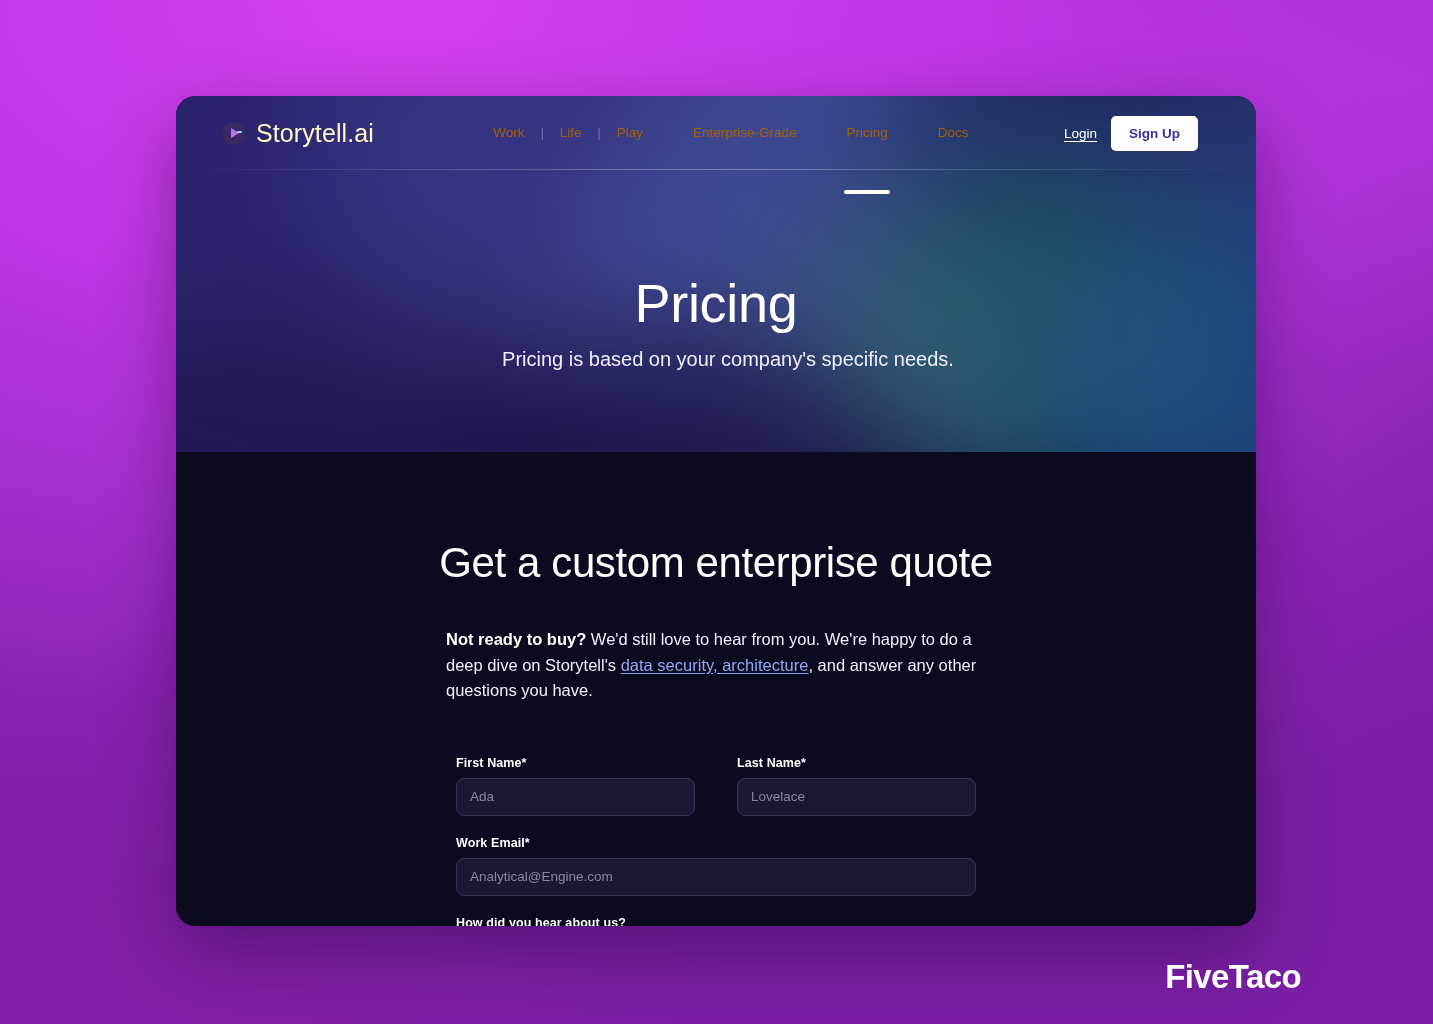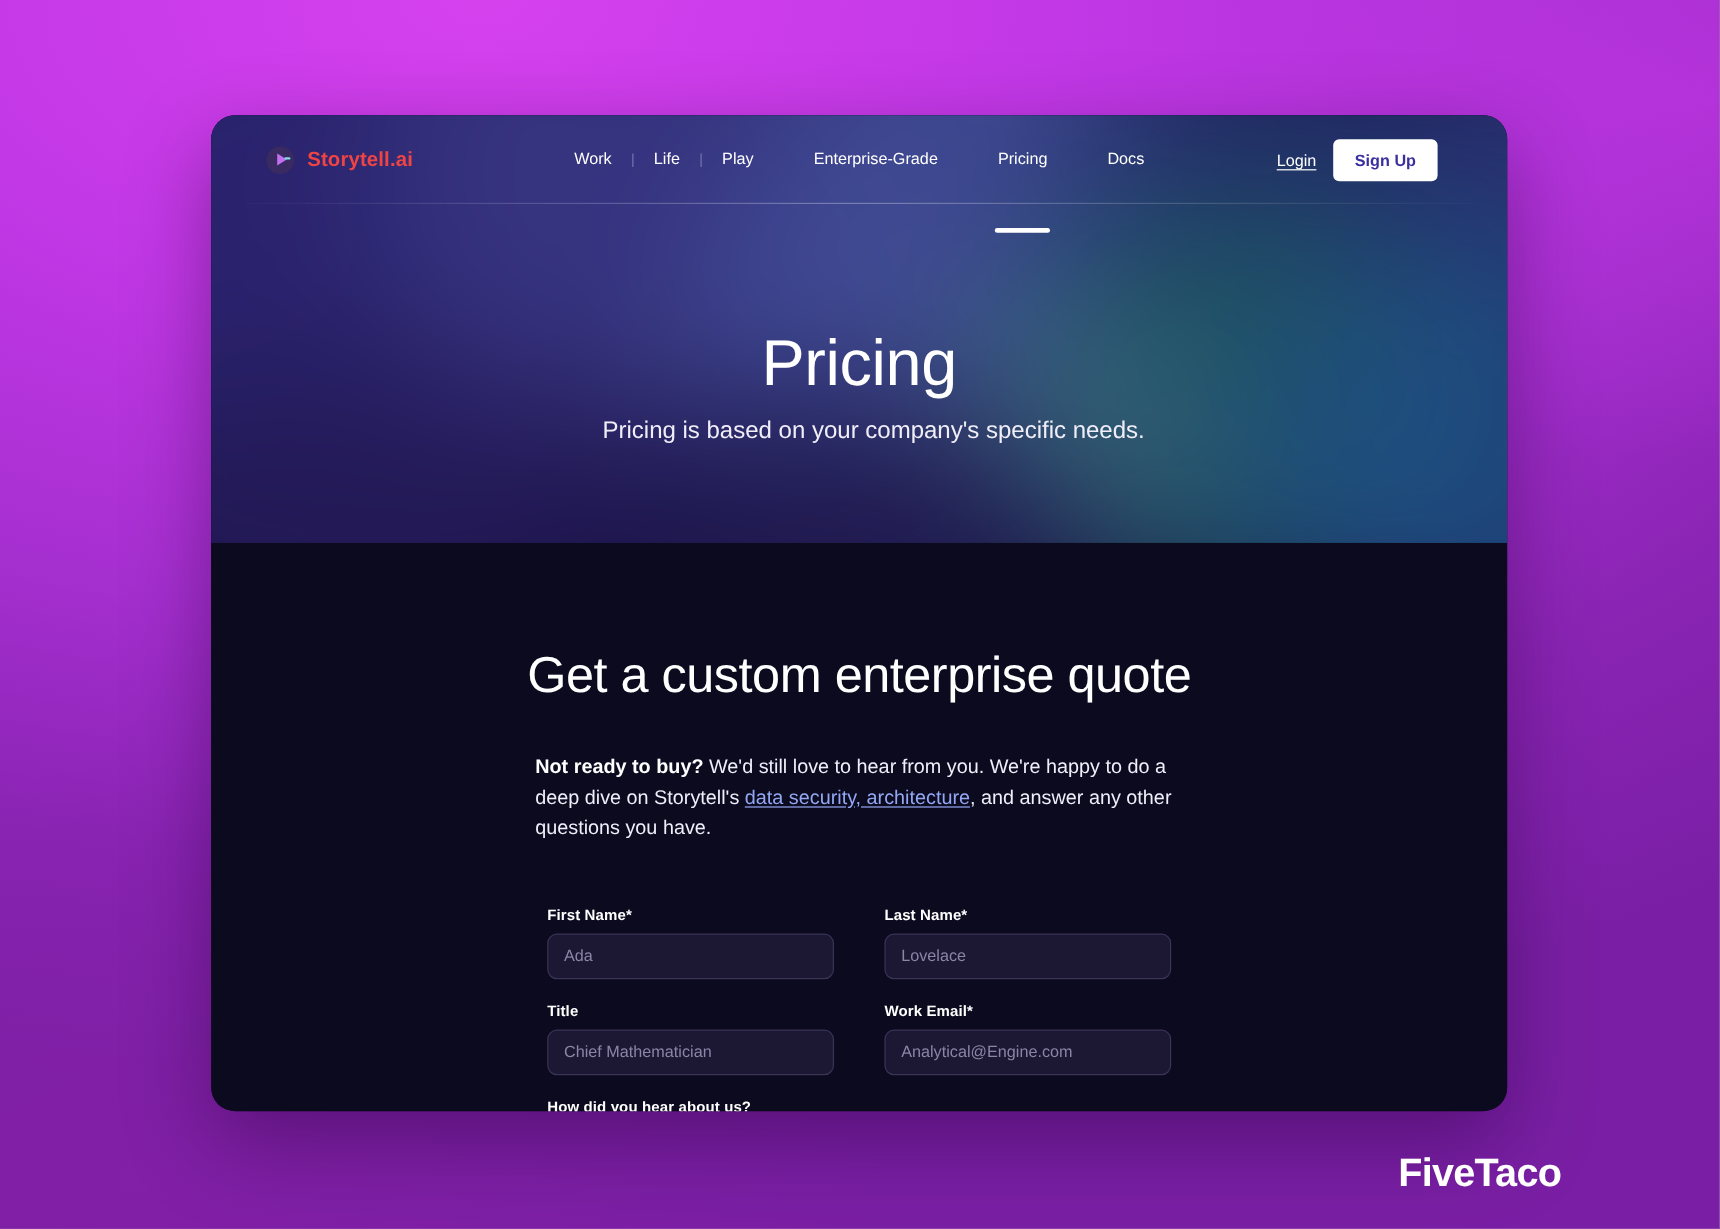--- a/index.html
+++ b/index.html
@@ -77,34 +77,34 @@
     border-left:8px solid #c26ff0;
     border-top:5.5px solid transparent;
     border-bottom:5.5px solid transparent;
     margin-left:2px;
   }
   .brand-badge .spark {
     position:absolute; right:3px; top:9.5px;
     width:5px; height:2px; background:#7fdce0; border-radius:1px;
   }
   .brand-name {
-    color:#ef4444; font-size:17px; font-weight:700; letter-spacing:.1px;
+    color:#fef9c3; font-size:25px; font-weight:400; letter-spacing:.1px;
   }
 
   .nav-center {
     flex:1 1 auto;
     display:flex; align-items:center; justify-content:center;
     gap:0;
     align-self:stretch;
     position:relative;
     padding-left:24px;
   }
   .nav-link {
     position:relative;
-    color:#ffffff; font-size:13.5px; font-weight:500;
+    color:#a16207; font-size:13.5px; font-weight:500;
     text-decoration:none;
     padding:12px 14px;
     line-height:74px;
     white-space:nowrap;
     cursor:pointer;
   }
   .nav-sep { color:#8f86c2; font-size:12px; opacity:.75; padding:0 2px; }
   .nav-gap { width:22px; }
   .nav-link.active::after {
     content:"";
@@ -293,24 +293,20 @@
           <input class="field-input" type="text" placeholder="Ada" style="">
         </div>
         <div class="field">
           <label class="field-label">Last Name*</label>
           <input class="field-input" type="text" placeholder="Lovelace" style="">
         </div>
       </div>
 
       <div class="form-row">
         <div class="field">
-          <label class="field-label">Title</label>
-          <input class="field-input" type="text" placeholder="Chief Mathematician" style="">
-        </div>
-        <div class="field">
           <label class="field-label">Work Email*</label>
           <input class="field-input" type="email" placeholder="Analytical@Engine.com" style="">
         </div>
       </div>
 
       <div class="form-row">
         <div class="field full">
           <label class="field-label">How did you hear about us?</label>
           <input class="field-input" type="text" placeholder="From a friend" style="">
         </div>

